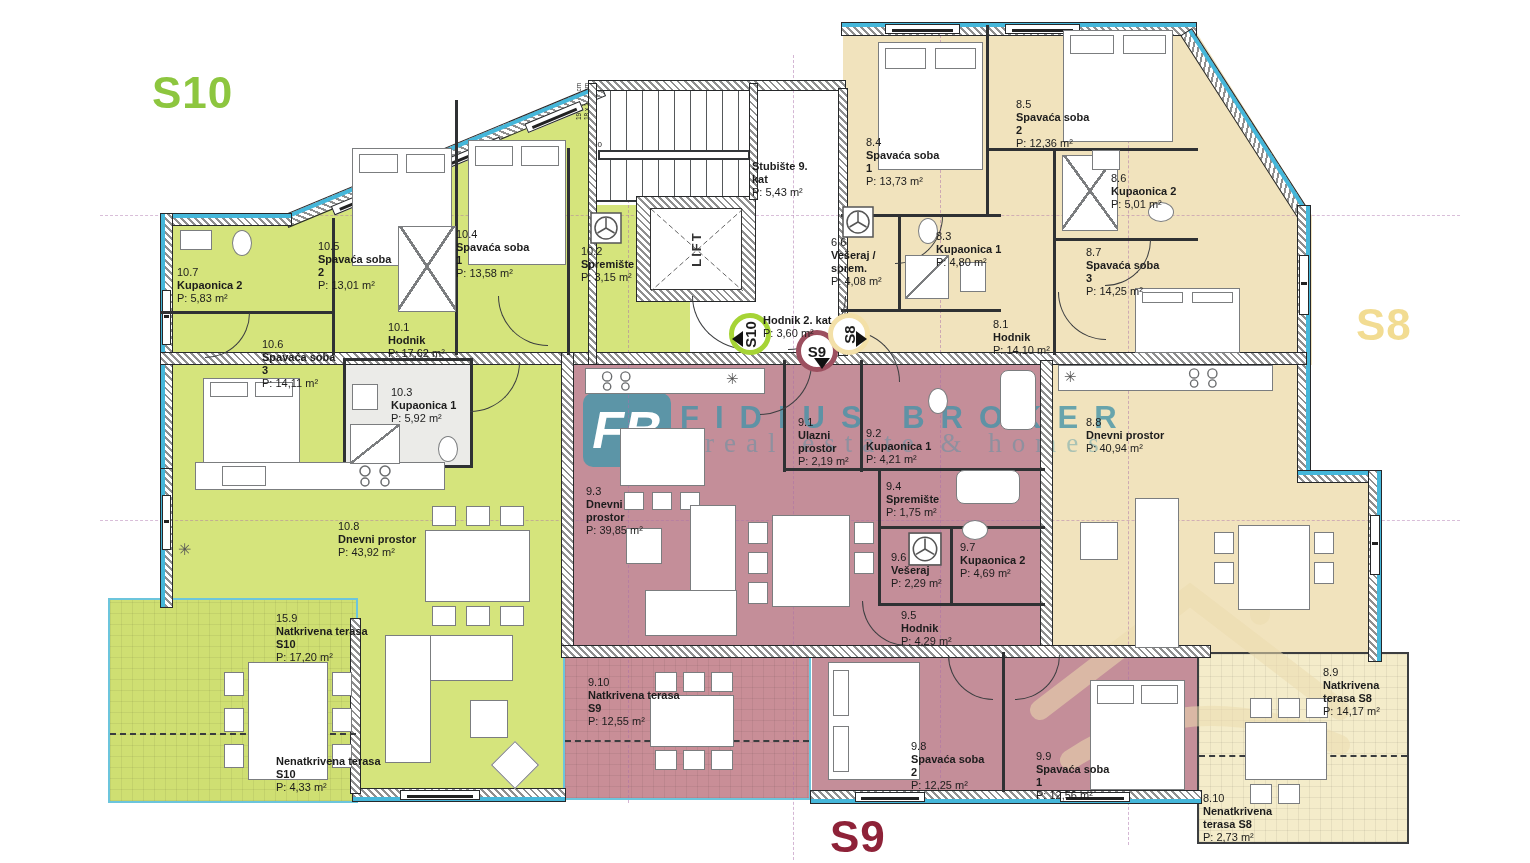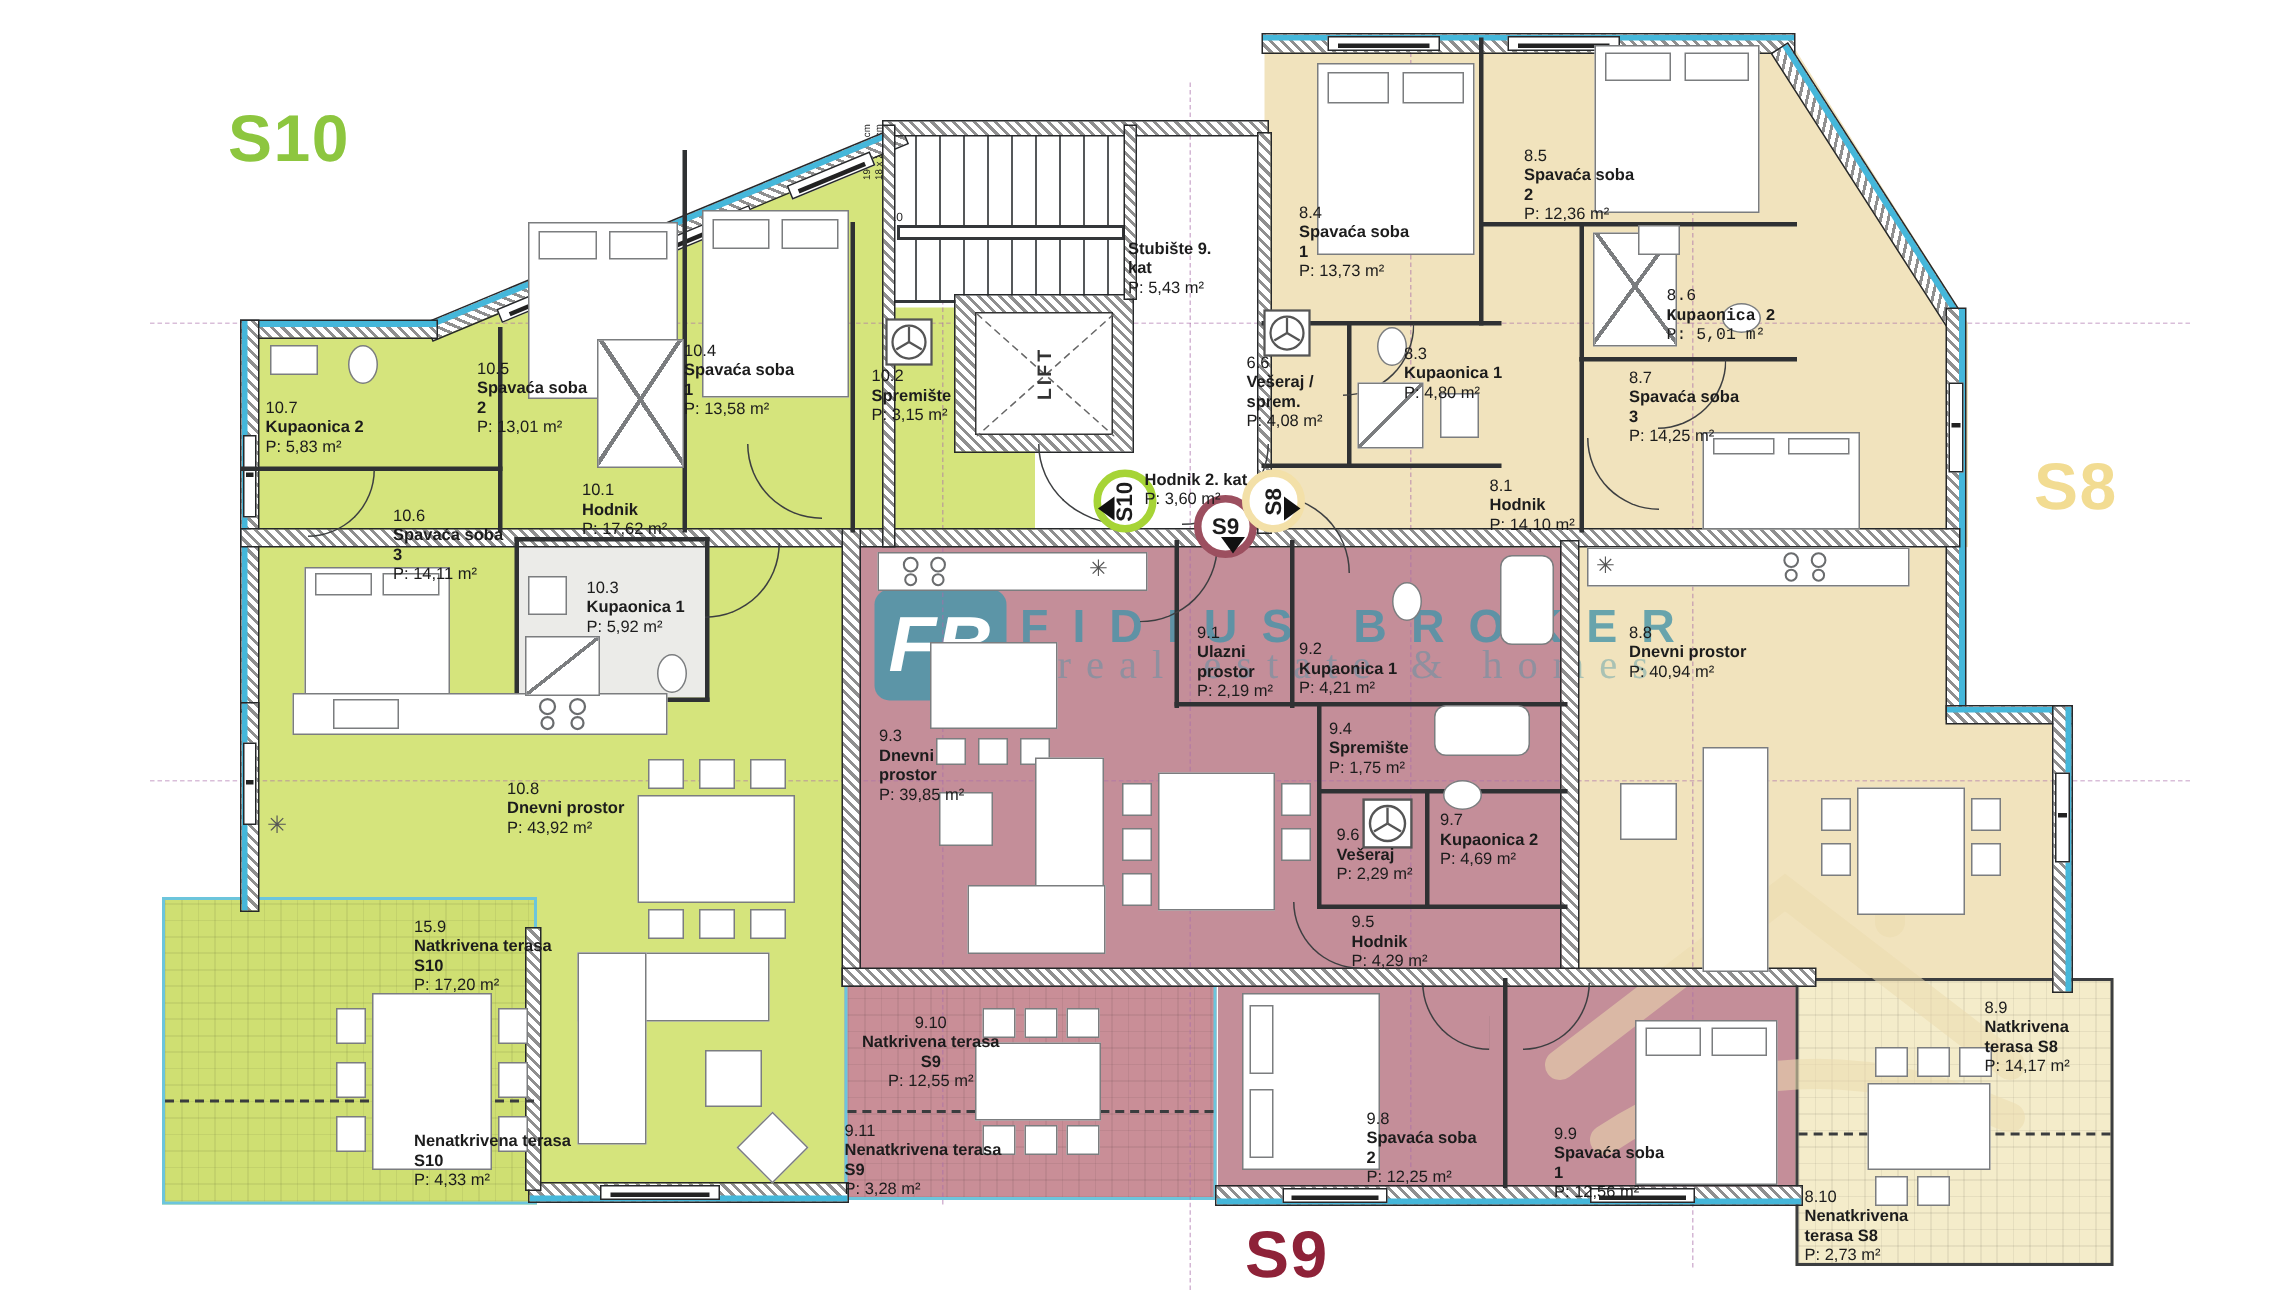--- a/index.html
+++ b/index.html
@@ -448,29 +448,24 @@
   <div class="abs lbl" style="left:960px;top:541px;width:95px;">
     <span class="num">9.7</span>
       <span class="nm">Kupaonica 2</span>
       <span class="ar">P: 4,69 m²</span>
   </div>
   <div class="abs lbl" style="left:901px;top:609px;width:70px;">
     <span class="num">9.5</span>
       <span class="nm">Hodnik</span>
       <span class="ar">P: 4,29 m²</span>
   </div>
-  <div class="abs lbl" style="left:573px;top:676px;width:95px;text-align:center;">
+  <div class="abs lbl" style="left:588px;top:676px;width:95px;">
     <span class="num">9.10</span>
       <span class="nm">Natkrivena terasa S9</span>
       <span class="ar">P: 12,55 m²</span>
-  </div>
-  <div class="abs lbl" style="left:563px;top:748px;width:105px;">
-    <span class="num">9.11</span>
-      <span class="nm">Nenatkrivena terasa S9</span>
-      <span class="ar">P: 3,28 m²</span>
   </div>
   <div class="abs lbl" style="left:911px;top:740px;width:80px;">
     <span class="num">9.8</span>
       <span class="nm">Spavaća soba 2</span>
       <span class="ar">P: 12,25 m²</span>
   </div>
   <div class="abs lbl" style="left:1036px;top:750px;width:80px;">
     <span class="num">9.9</span>
       <span class="nm">Spavaća soba 1</span>
       <span class="ar">P: 12,56 m²</span>
@@ -479,21 +474,21 @@
   <div class="abs lbl" style="left:866px;top:136px;width:80px;">
     <span class="num">8.4</span>
       <span class="nm">Spavaća soba 1</span>
       <span class="ar">P: 13,73 m²</span>
   </div>
   <div class="abs lbl" style="left:1016px;top:98px;width:80px;">
     <span class="num">8.5</span>
       <span class="nm">Spavaća soba 2</span>
       <span class="ar">P: 12,36 m²</span>
   </div>
-  <div class="abs lbl" style="left:1111px;top:192px;width:95px;font-family:Liberation Mono, monospace;">
+  <div class="abs lbl" style="left:1111px;top:172px;width:95px;">
     <span class="num">8.6</span>
       <span class="nm">Kupaonica 2</span>
       <span class="ar">P: 5,01 m²</span>
   </div>
   <div class="abs lbl" style="left:831px;top:236px;width:75px;">
     <span class="num">6.6</span>
       <span class="nm">Vešeraj / sprem.</span>
       <span class="ar">P: 4,08 m²</span>
   </div>
   <div class="abs lbl" style="left:936px;top:230px;width:95px;">

